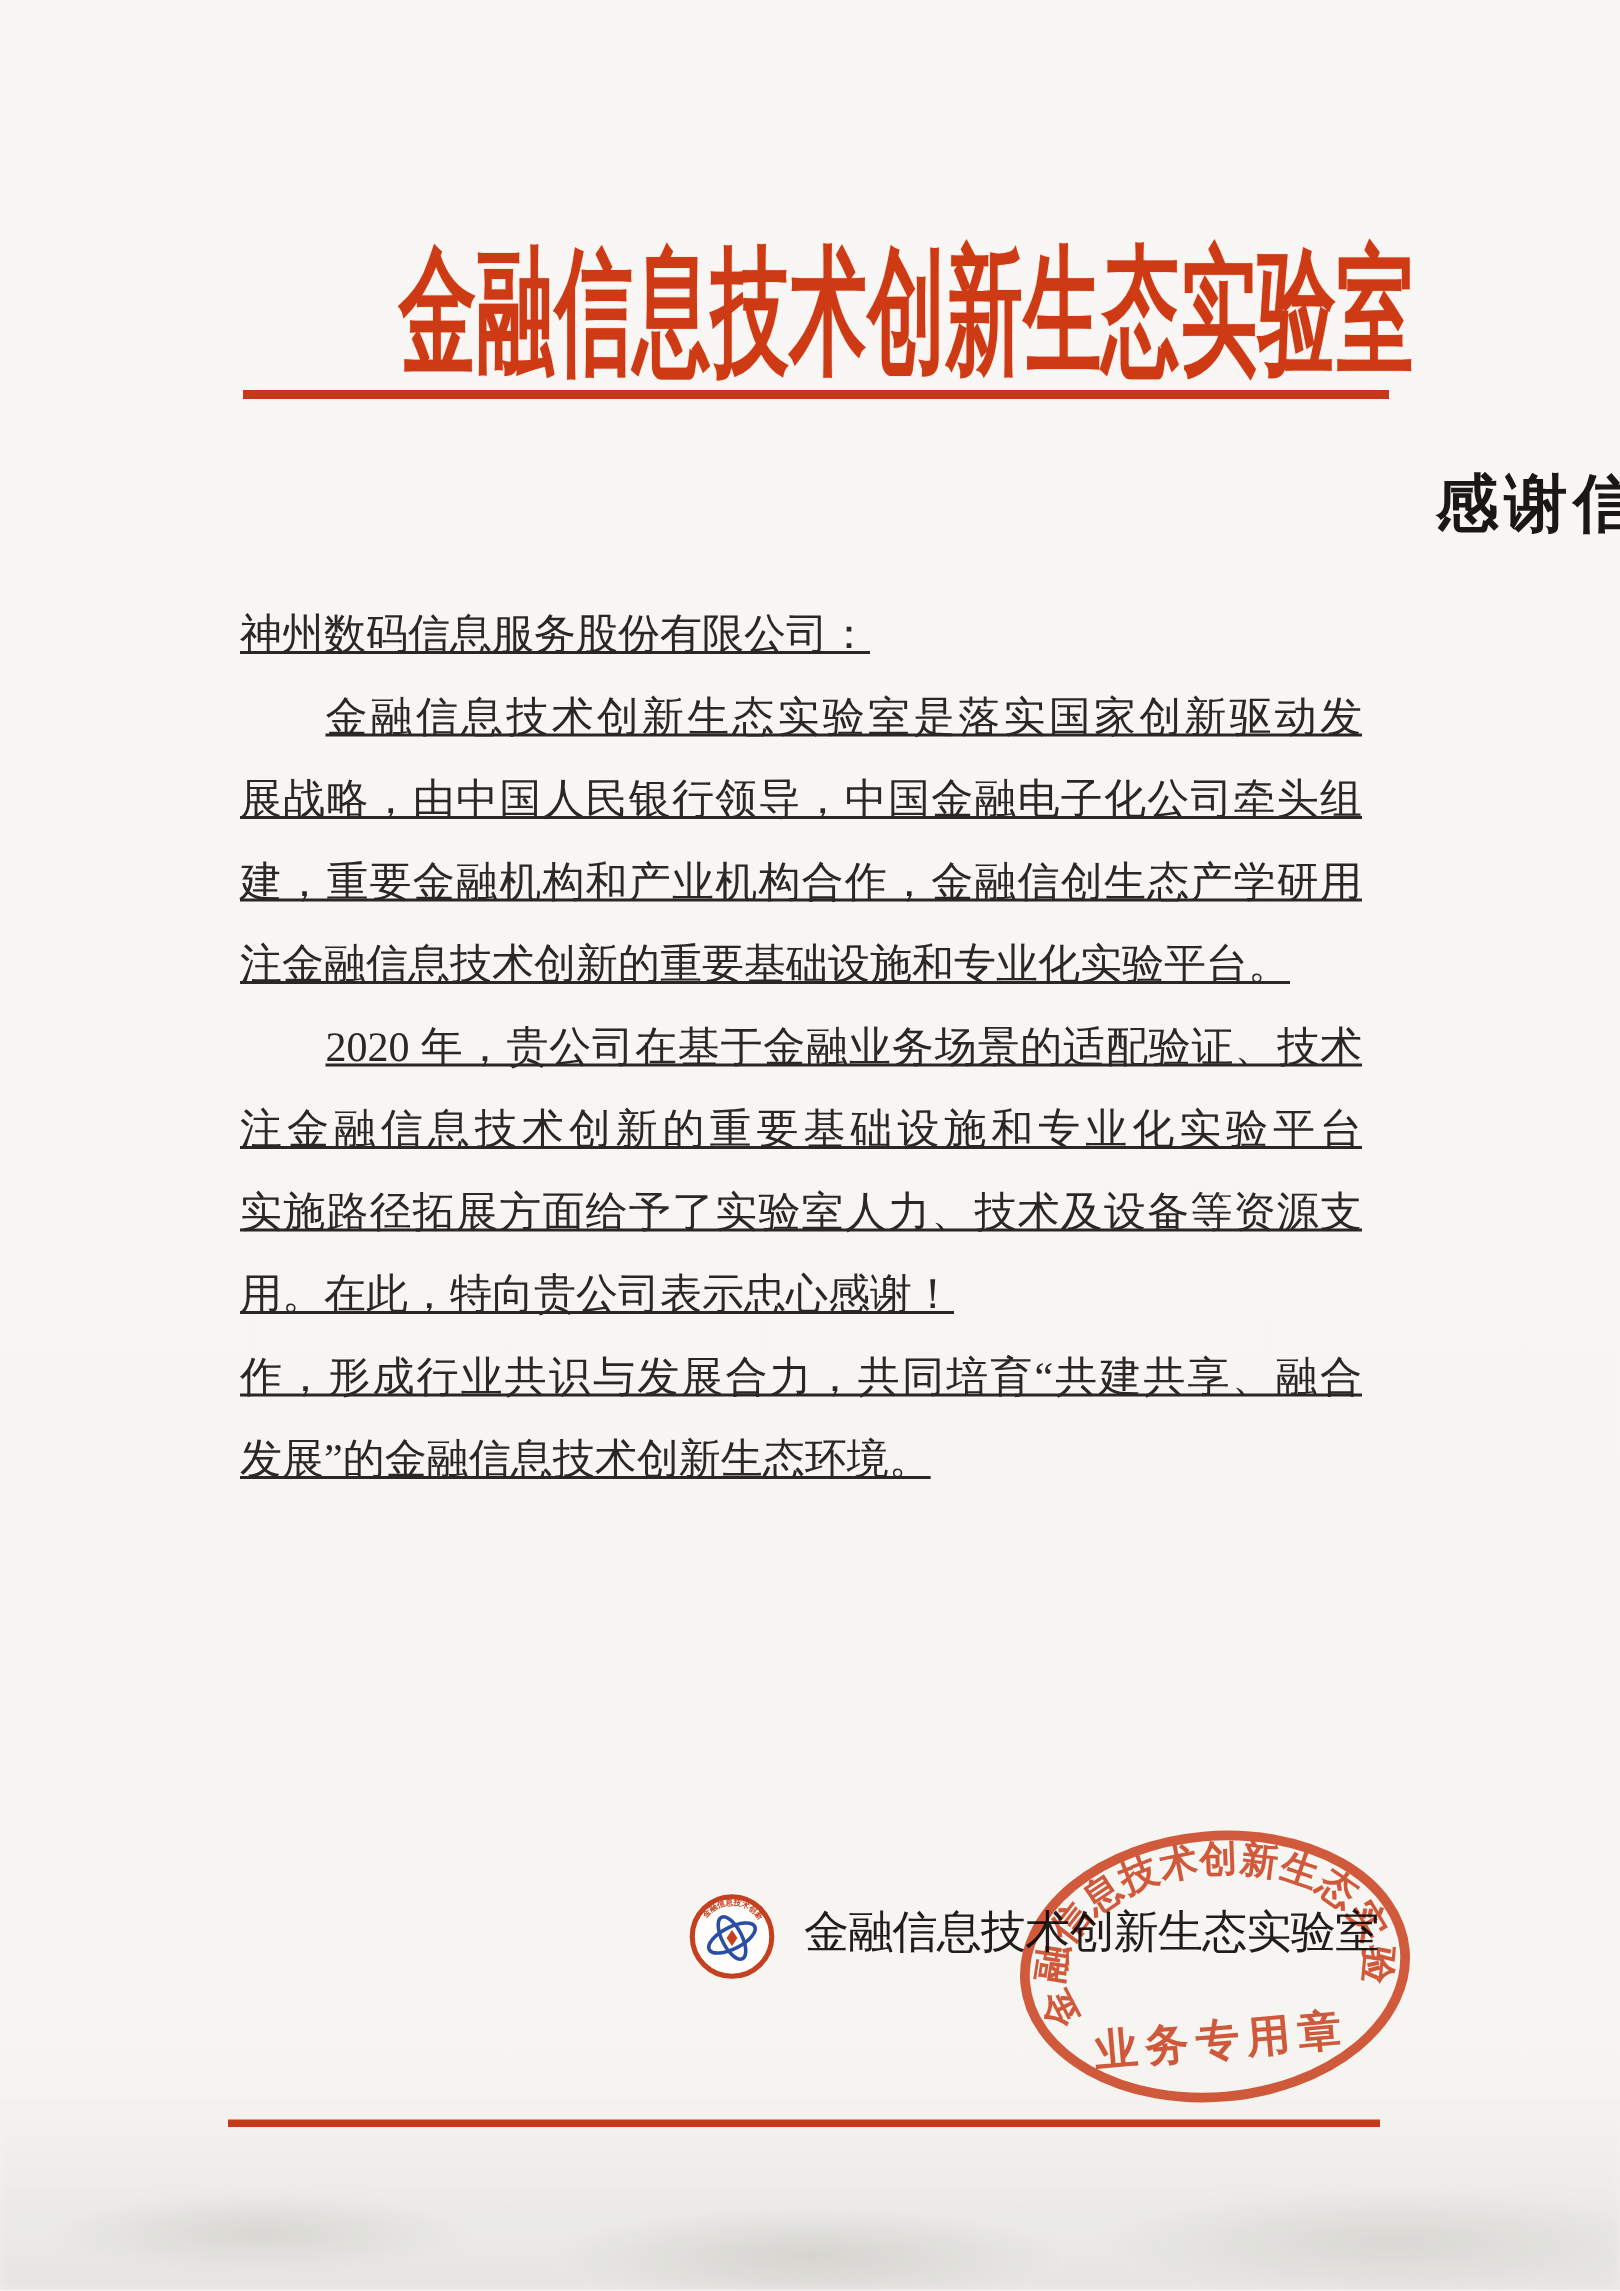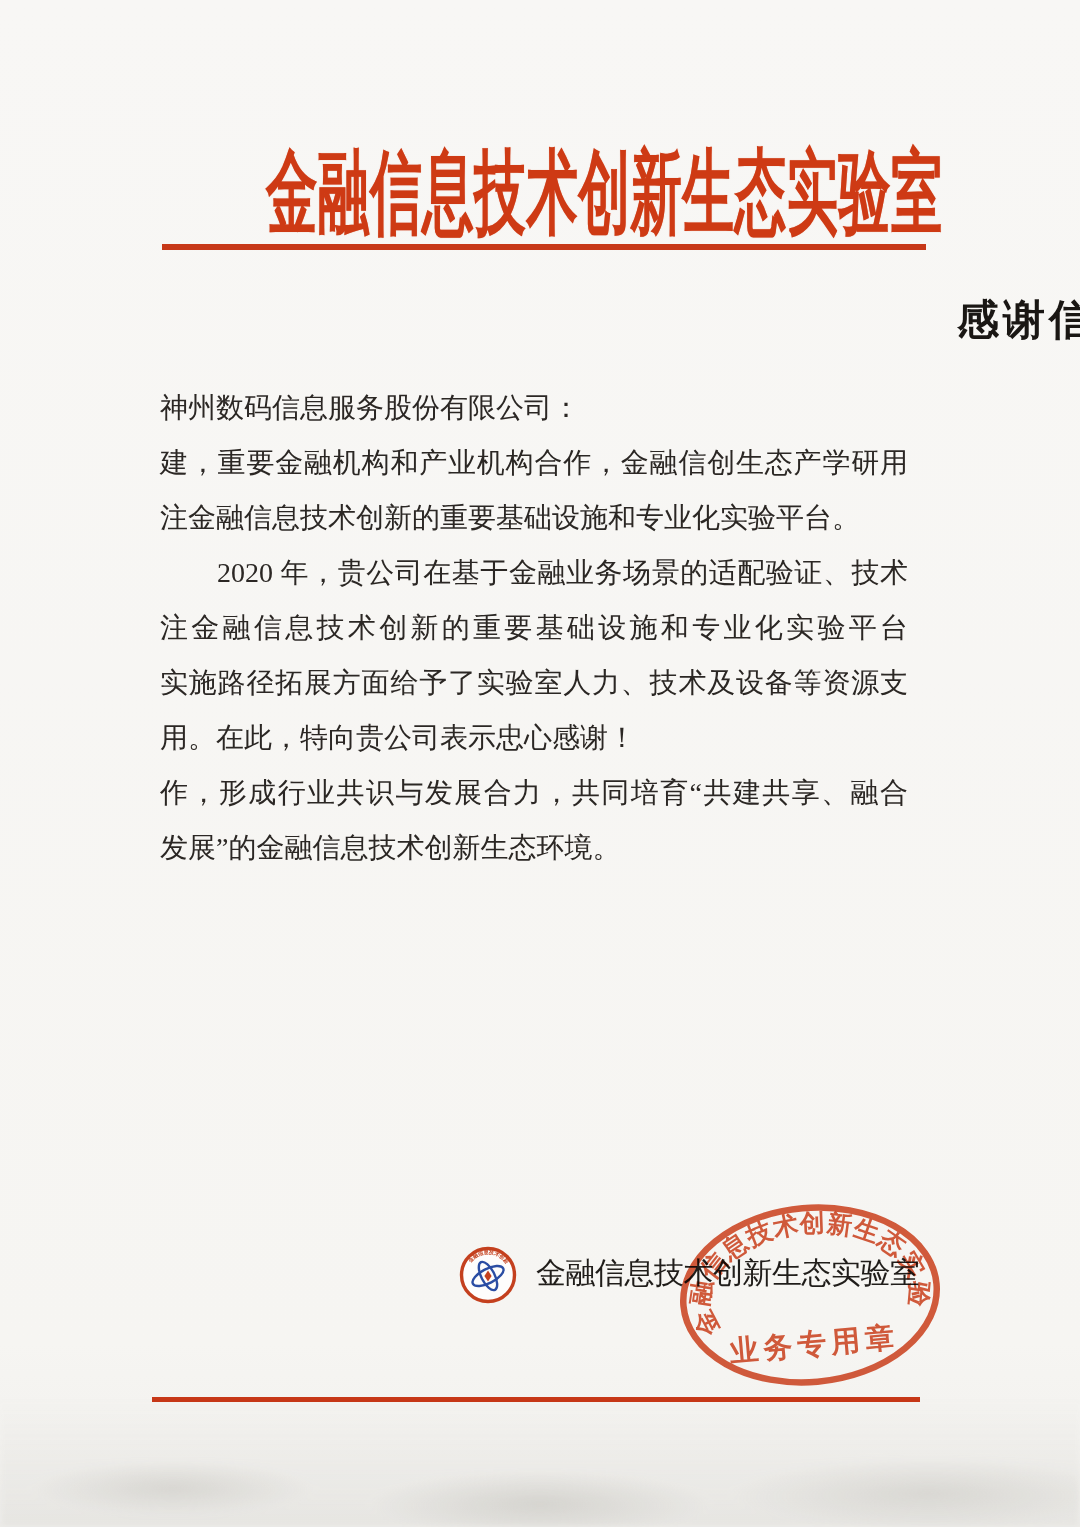--- a/index.html
+++ b/index.html
@@ -1,19 +1,19 @@
 <!DOCTYPE html>
 <html><head>
 <meta charset="utf-8">
 <style>
   html,body{margin:0;padding:0;}
   body{width:1080px;height:1527px;position:relative;overflow:hidden;
        background:#f7f6f3;font-family:"Liberation Serif",serif;}
   .page{position:absolute;inset:0;background:
-        linear-gradient(180deg,#f8f7f5 0%,#f6f5f2 88%,#f0efec 100%);}
+        linear-gradient(180deg,#f8f7f5 0%,#f6f5f2 88%,#f0efec 100%); margin-top: 16px;}
   
   .scan-shade{position:absolute;left:0;right:0;bottom:0;height:130px;pointer-events:none;
     background:
       radial-gradient(ellipse 200px 40px at 16% 70%, rgba(168,166,158,.28), transparent 70%),
       radial-gradient(ellipse 240px 48px at 50% 82%, rgba(168,166,158,.30), transparent 70%),
       radial-gradient(ellipse 280px 52px at 86% 74%, rgba(168,166,158,.26), transparent 70%),
       linear-gradient(180deg, rgba(0,0,0,0) 0%, rgba(150,148,142,.10) 100%);
     filter:blur(3px);}
   
   .banner{position:absolute;top:146px;left:0;width:1080px;text-align:center;white-space:nowrap;}
@@ -23,21 +23,21 @@
        text-shadow:0 0 1px rgba(206,58,20,.6);}
   .rule{position:absolute;background:#c73818;}
   .rule-top{left:162px;top:244px;width:764px;height:6px;}
   .rule-bottom{left:152px;top:1397px;width:768px;height:5px;}
   
   .letter-title{position:absolute;top:297px;left:0;width:1080px;text-align:right;
        font-family:"Liberation Sans",sans-serif;font-size:42px;line-height:46px;
        font-weight:600;letter-spacing:4px;color:#1a1714;padding-left:15px;}
   
   .letter-body{position:absolute;left:160px;top:380px;width:748px;color:#2b2724;}
-  .line{height:55px;line-height:55px;font-size:28px;white-space:normal;}
+  .line{height:55px;line-height:55px;font-size:28px;white-space:normal;text-decoration:underline;}
   .jl{text-align:justify;text-align-last:justify;}
   .indent{padding-left:57px;}
   .salut,.pe{text-align:left;text-align-last:left;}
   
   .logo{position:absolute;left:459px;top:1246px;width:58px;height:58px;}
   .sig-name{position:absolute;left:536px;top:1252px;width:420px;height:42px;line-height:42px;
        font-size:30px;color:#201d1a;letter-spacing:-0.5px;white-space:nowrap;}
   .sig-date{position:absolute;left:699px;top:1309px;height:40px;line-height:40px;
        font-size:30px;color:#201d1a;word-spacing:6px;white-space:nowrap;}
   
@@ -51,20 +51,22 @@
 
   <div class="banner">
     <span class="banner-text">金融信息技术创新生态实验室</span>
   </div>
   <div class="rule rule-top"></div>
 
   <div class="letter-title">感谢信</div>
 
   <div class="letter-body">
     <div class="line salut">神州数码信息服务股份有限公司：</div>
+    <div class="line jl indent">金融信息技术创新生态实验室是落实国家创新驱动发</div>
+    <div class="line jl">展战略，由中国人民银行领导，中国金融电子化公司牵头组</div>
     <div class="line jl">建，重要金融机构和产业机构合作，金融信创生态产学研用</div>
     <div class="line pe">注金融信息技术创新的重要基础设施和专业化实验平台。</div>
     <div class="line jl indent">2020 年，贵公司在基于金融业务场景的适配验证、技术</div>
     <div class="line jl">注金融信息技术创新的重要基础设施和专业化实验平台</div>
     <div class="line jl">实施路径拓展方面给予了实验室人力、技术及设备等资源支</div>
     <div class="line pe">用。在此，特向贵公司表示忠心感谢！</div>
     <div class="line jl">作，形成行业共识与发展合力，共同培育“共建共享、融合</div>
     <div class="line pe">发展”的金融信息技术创新生态环境。</div>
   </div>
 

